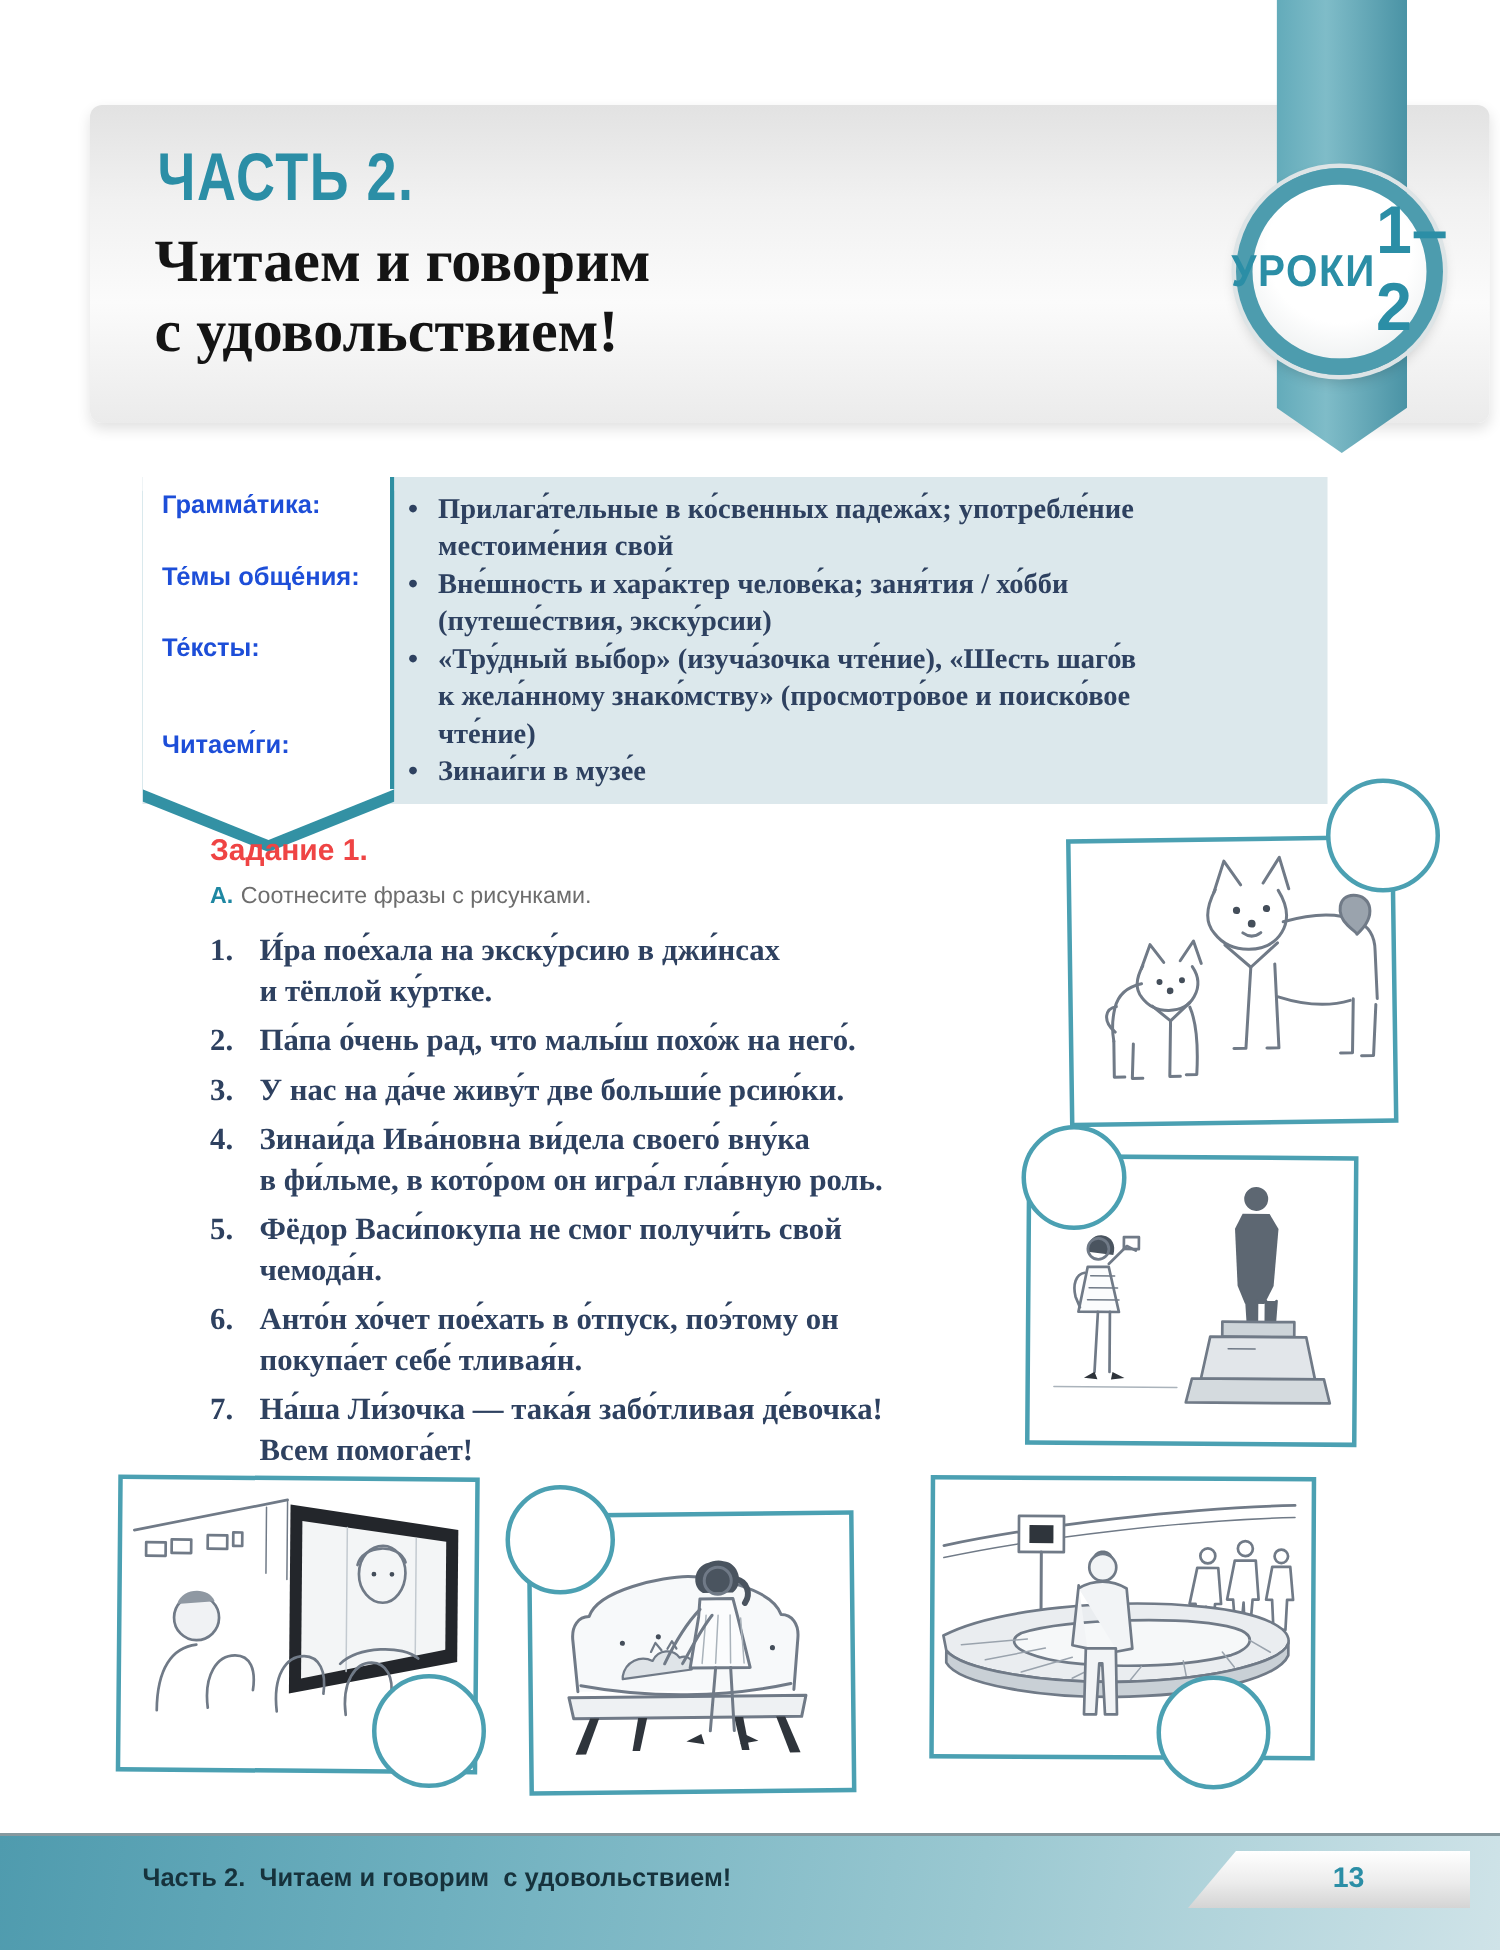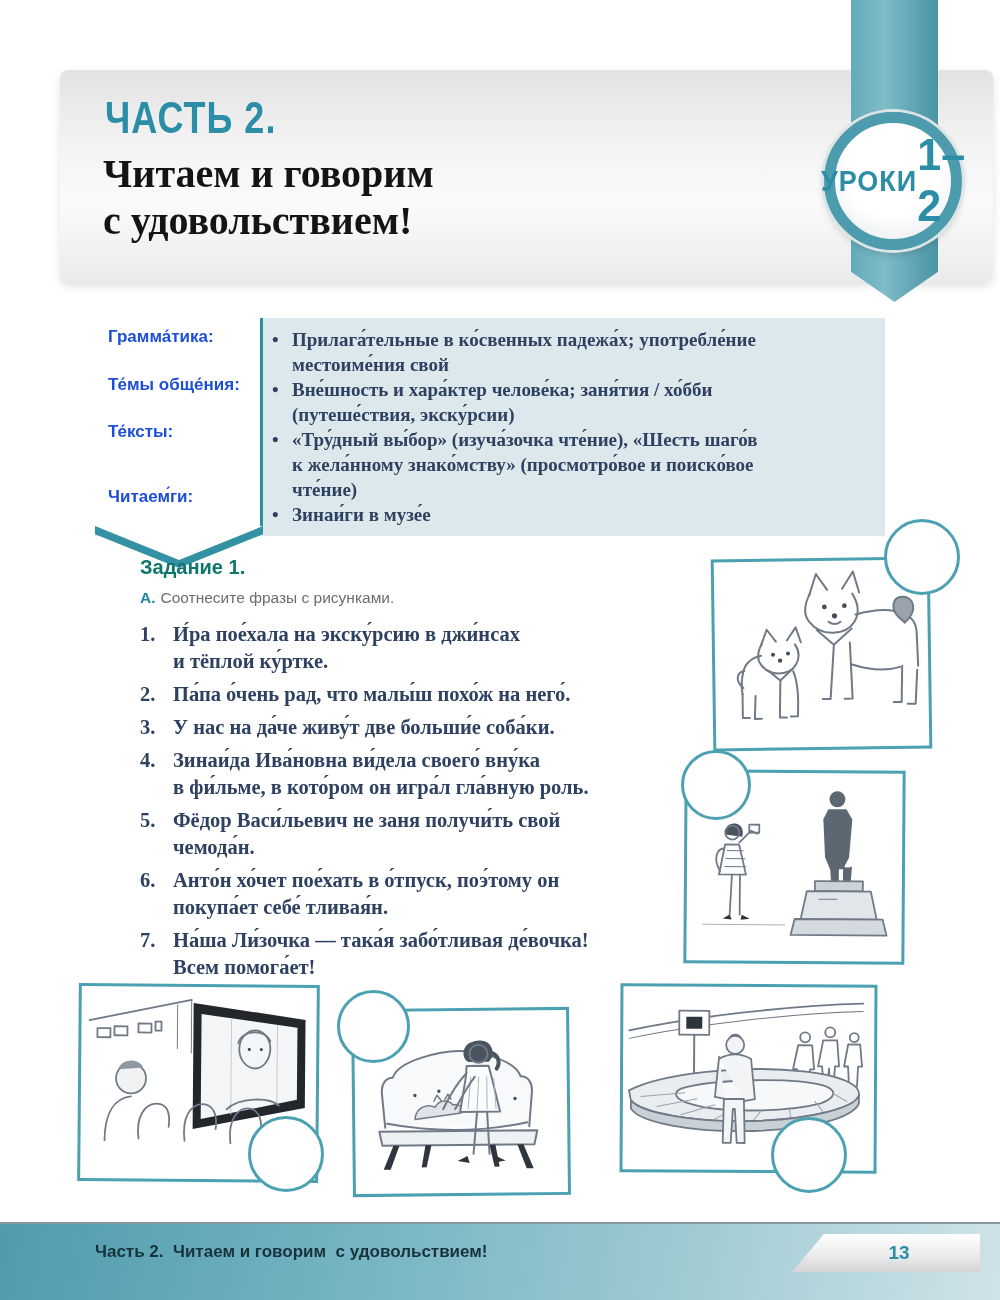--- a/index.html
+++ b/index.html
@@ -34,21 +34,21 @@
     clip-path:polygon(0 0,100% 0,100% 86%,50% 100%,0 86%);z-index:3;}
   .flag-edge{position:absolute;right:0;top:0;width:3px;height:86%;background:#2f8fa2;}
   .ov-label{position:absolute;left:13px;color:#1d4ed8;font-weight:700;font-size:17px;}
   .ov-bullets{left:272px;top:327px;width:606px;z-index:3;
     font-family:"Liberation Serif",serif;font-weight:700;font-size:19px;color:#2e4160;line-height:25px;}
   .ov-row{display:flex;}
   .ov-dot{width:20px;flex:0 0 20px;}
   .ov-line{display:block;}
 
   
-  .task-heading{left:140px;top:556px;color:#0f766e;font-weight:800;font-size:20px;z-index:2;}
+  .task-heading{left:140px;top:556px;color:#ef4444;font-weight:800;font-size:20px;z-index:2;}
   .task-sub{left:140px;top:589px;font-size:15.5px;color:#6d6d6d;z-index:2;}
   .task-sub .letter{color:#1e87a2;font-weight:800;margin-right:5px;}
   .task-list{left:140px;top:621px;width:565px;z-index:2;
     font-family:"Liberation Serif",serif;font-weight:700;font-size:20.5px;color:#2e4160;line-height:27px;}
   .t-item{display:flex;margin-bottom:6px;}
   .t-num{width:33px;flex:0 0 33px;}
   .t-line{display:block;}
 
   
   .pic{background:#ffffff;border:3px solid #4ba0b2;z-index:3;overflow:hidden;}
@@ -140,35 +140,35 @@
     <div class="t-item">
       <span class="t-num">2.</span>
       <span>
           <span class="t-line">Па́па о́чень рад, что малы́ш похо́ж на него́.</span>
           <span class="t-line"></span>
         </span>
     </div>
     <div class="t-item">
       <span class="t-num">3.</span>
       <span>
-          <span class="t-line">У нас на да́че живу́т две больши́е соба́ки.</span>
+          <span class="t-line">У нас на да́че живу́т две больши́е рсию́ки.</span>
           <span class="t-line"></span>
         </span>
     </div>
     <div class="t-item">
       <span class="t-num">4.</span>
       <span>
           <span class="t-line">Зинаи́да Ива́новна ви́дела своего́ вну́ка</span>
           <span class="t-line">в фи́льме, в кото́ром он игра́л гла́вную роль.</span>
         </span>
     </div>
     <div class="t-item">
       <span class="t-num">5.</span>
       <span>
-          <span class="t-line">Фёдор Васи́льевич не заня получи́ть свой</span>
+          <span class="t-line">Фёдор Васи́покупа не смог получи́ть свой</span>
           <span class="t-line">чемода́н.</span>
         </span>
     </div>
     <div class="t-item">
       <span class="t-num">6.</span>
       <span>
           <span class="t-line">Анто́н хо́чет пое́хать в о́тпуск, поэ́тому он</span>
           <span class="t-line">покупа́ет себе́ тливая́н.</span>
         </span>
     </div>

